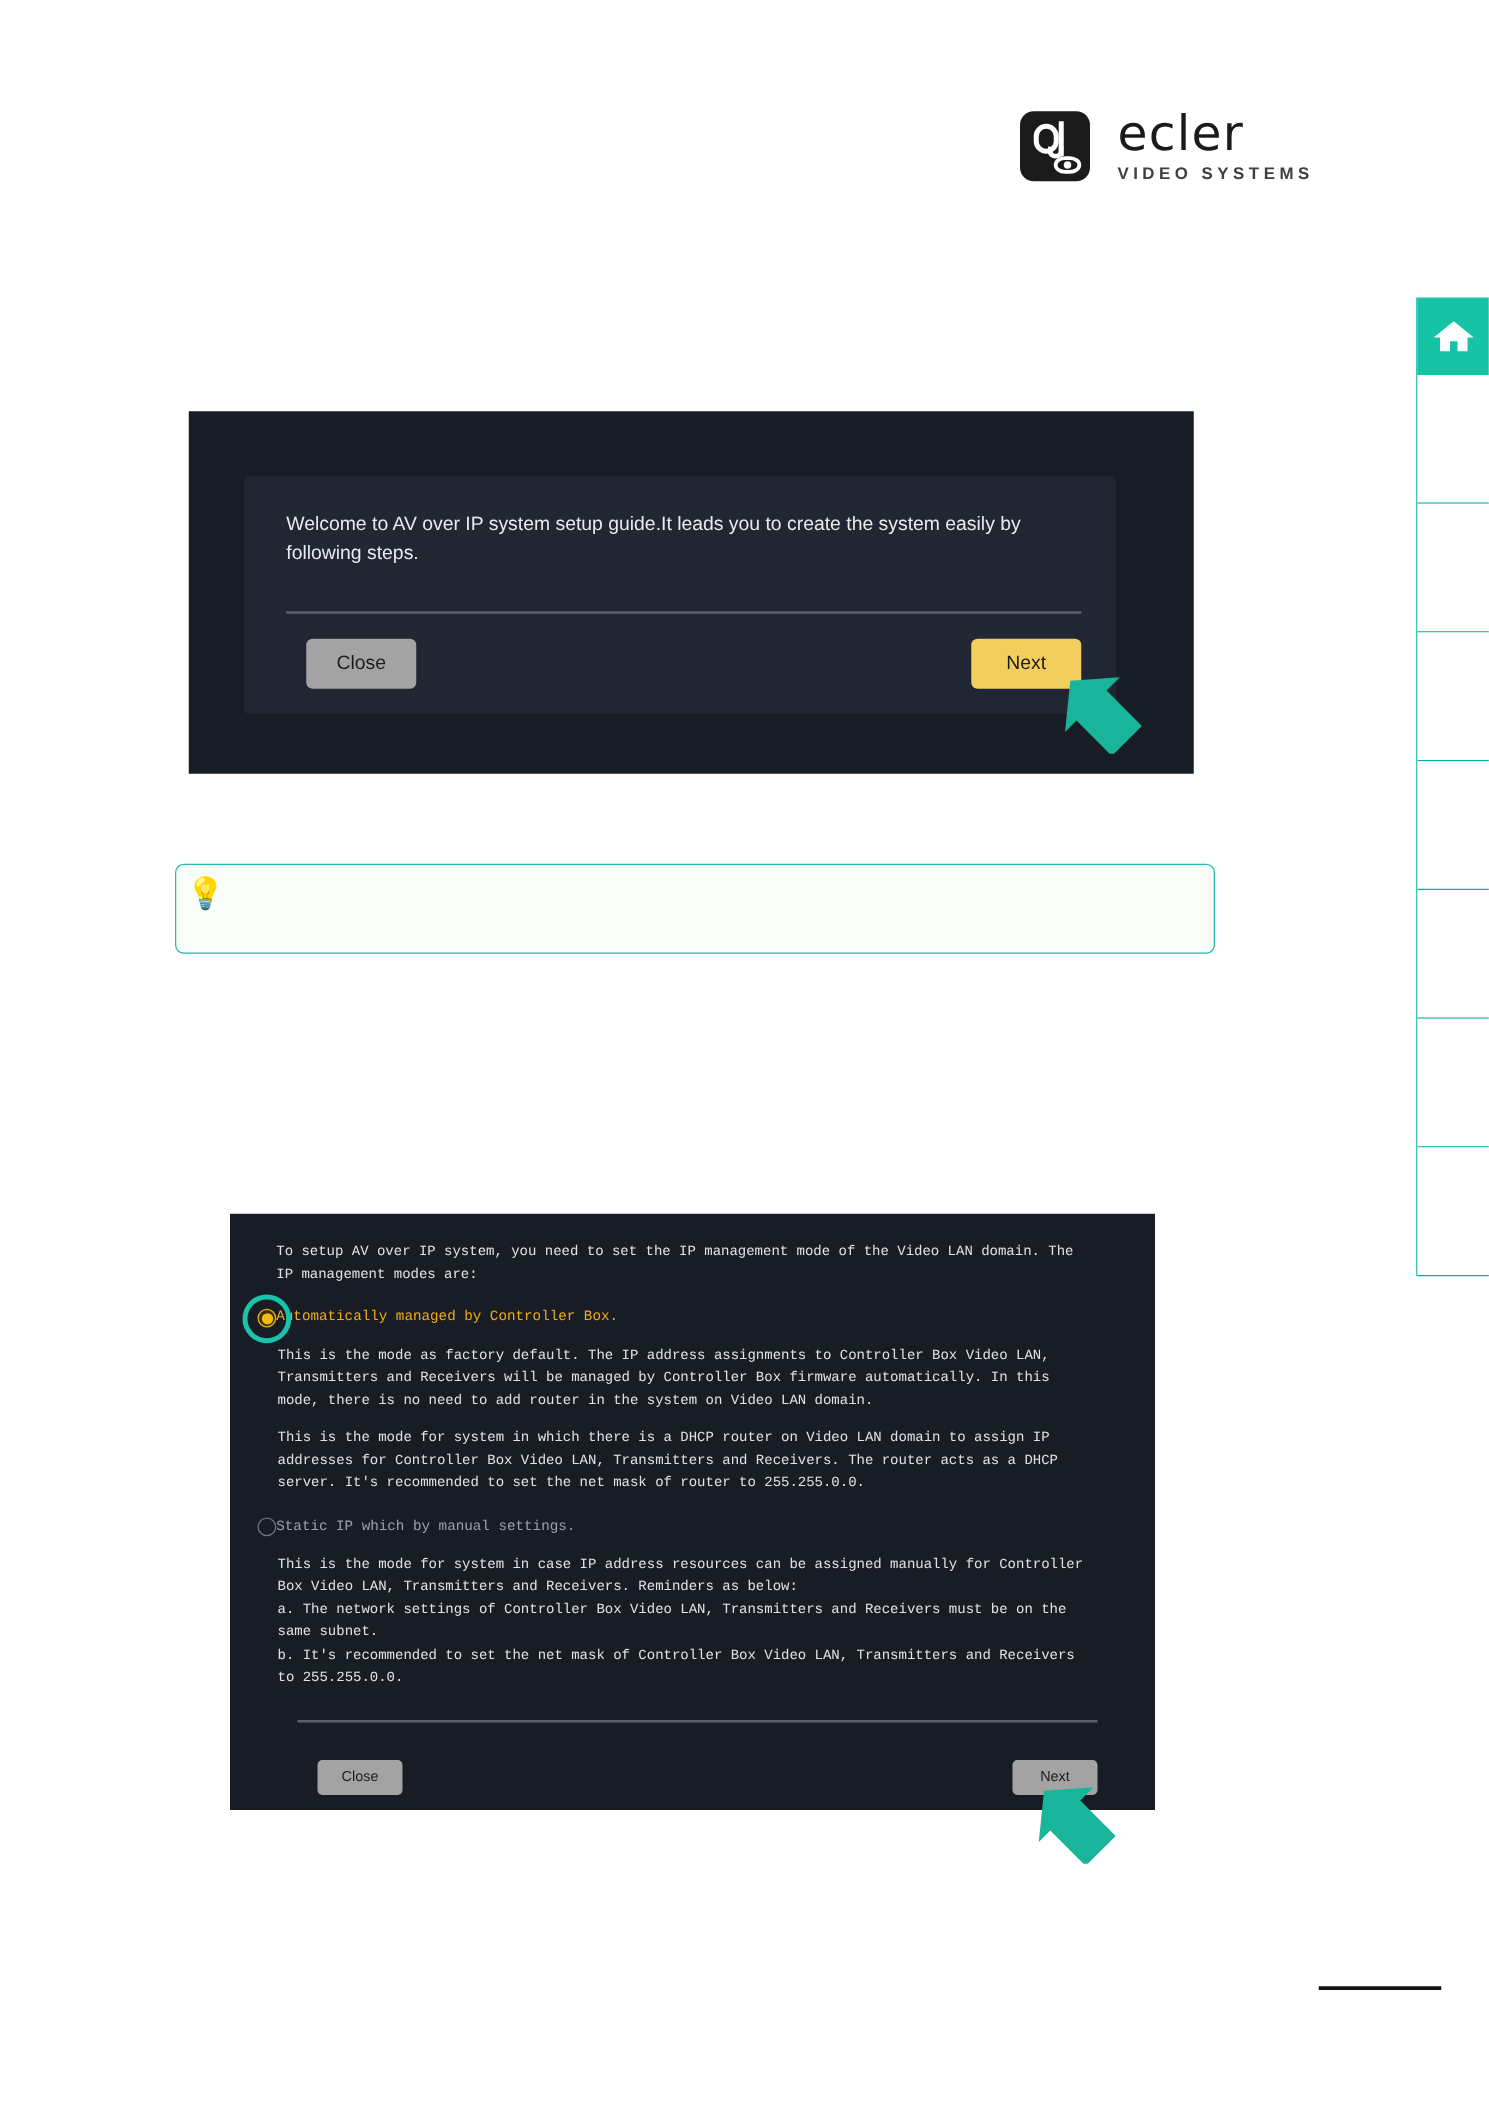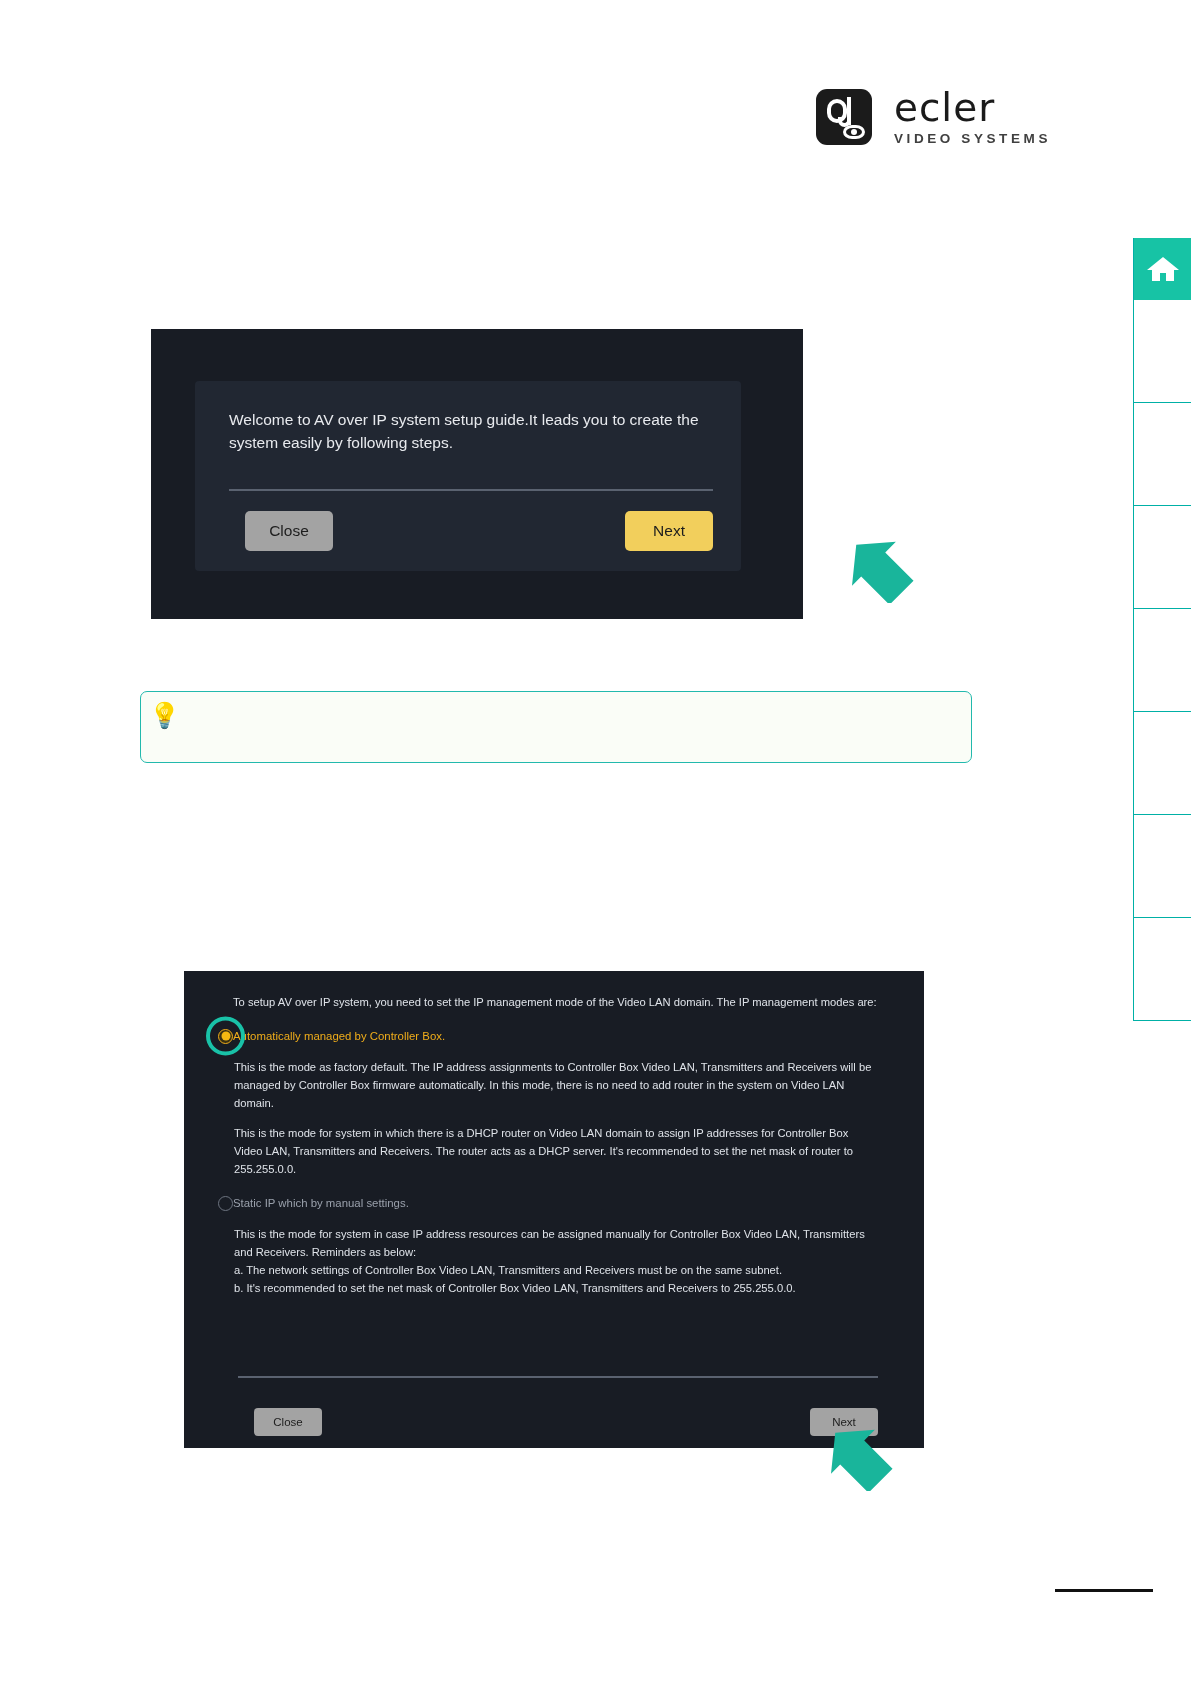--- a/index.html
+++ b/index.html
@@ -107,21 +107,21 @@
   .home-icon svg { display:block; }
 
   
   .panel {
     position: absolute;
     background: #181c24;
   }
   #panel-welcome {
     left: 151px;
     top: 329px;
-    width: 652px;
+    width: 804px;
     height: 290px;
   }
   .inner-card {
     position: absolute;
     left: 44px;
     top: 52px;
     right: 62px;
     bottom: 48px;
     background: #212732;
     border-radius: 4px;
@@ -196,25 +196,25 @@
   
   #panel-ipmode {
     left: 184px;
     top: 971px;
     width: 740px;
     height: 477px;
   }
   .ip-body {
     position: absolute;
     left: 0; right: 0; top: 0; bottom: 0;
-    padding: 14px 46px 0 34px;
+    padding: 14px 46px 0 22px;
     color: #dfe3e9;
     font-size: 11.2px;
     line-height: 1.62;
-    font-family: Liberation Sans, sans-serif;
+    font-family: Liberation Mono, monospace;
   }
   .ip-intro { margin: 8px 0 0 15px; }
   .radio-row {
     display: flex;
     align-items: center;
     margin: 16px 0 2px 0;
     position: relative;
   }
   .radio {
     width: 15px; height: 15px;

